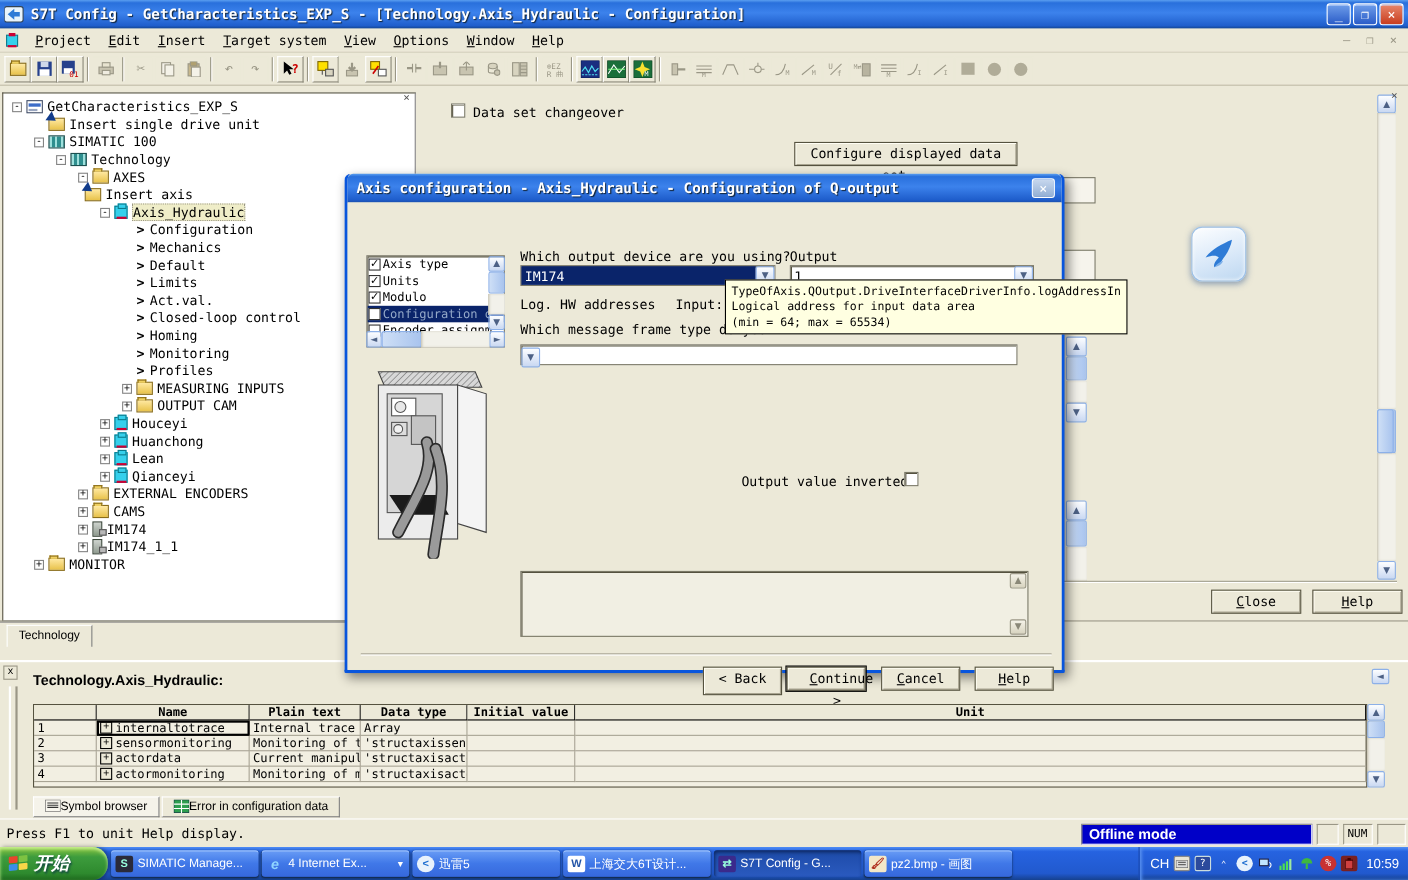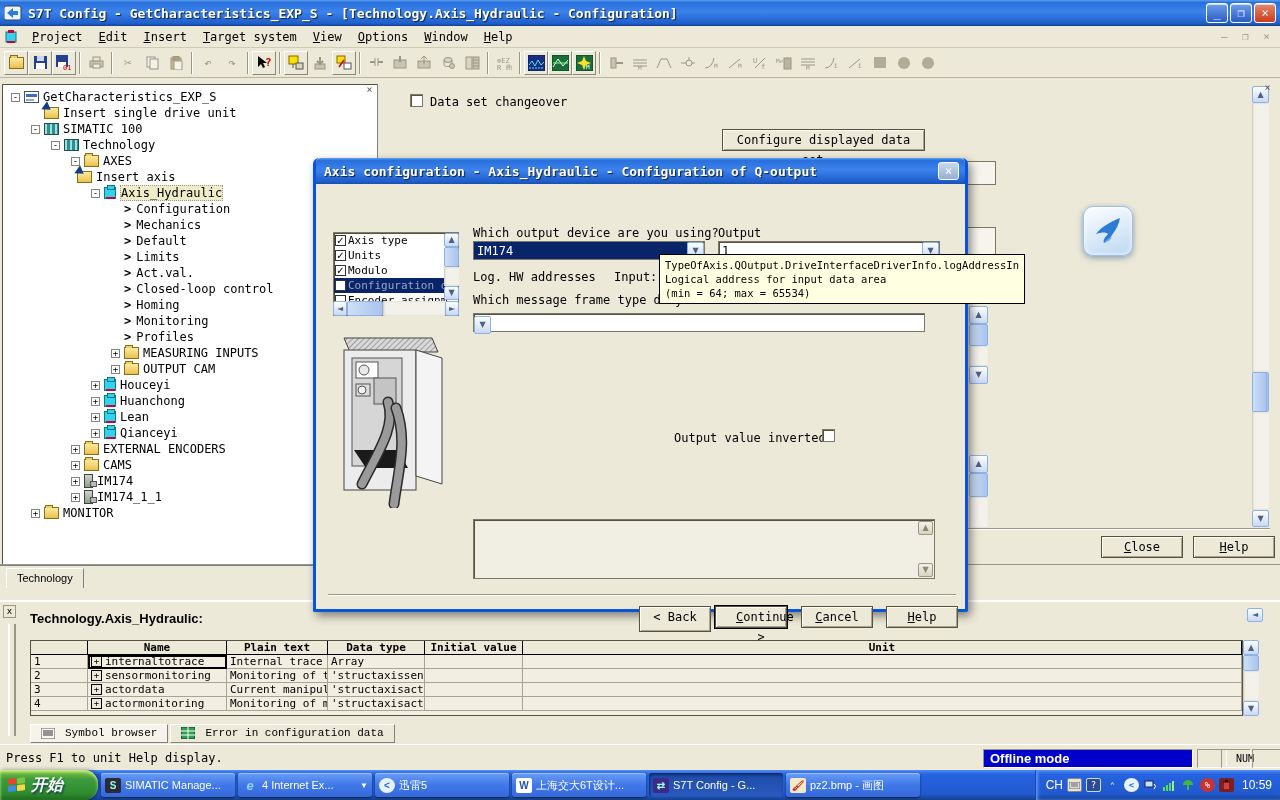--- a/index.html
+++ b/index.html
@@ -66,25 +66,25 @@
   #closehelp .btn { position:absolute; width:82px; height:22px; line-height:20px; }
 
   
   #bottompanel { left:0; top:600px; width:1280px; height:144px; background:#ECE9D8; border-top:2px solid #fff; }
   #symtitle { font-family:"Liberation Sans",sans-serif; font-weight:bold; font-size:13px; }
   #symtable { left:30px; top:38px; width:1213px; height:76px; background:#F2EFE2; border:1px solid #55523f; display:grid; grid-template-columns:57px 139px 101px 97px 98px 1fr; grid-auto-rows:14px; font-size:11px; }
   #symtable .hc { background:#ECE9D8; border-right:1px solid #000; border-bottom:1px solid #000; font-weight:bold; text-align:center; overflow:hidden; white-space:nowrap; line-height:13px; }
   #symtable .c { border-right:1px solid #a8a494; border-bottom:1px solid #a8a494; overflow:hidden; white-space:nowrap; padding-left:3px; line-height:13px; display:flex; align-items:center; }
   .plus { width:11px; height:11px; border:1px solid #000; background:#ECE9D8; font-size:9px; line-height:9px; text-align:center; margin-right:3px; flex:none; }
   .namesel { outline:2px solid #000; outline-offset:-2px; }
-  .btab { display:inline-flex; align-items:flex-end; gap:10px; background:#ECE9D8; border:1px solid #808080; border-top-color:#fff; border-left-color:#fff; padding:2px 10px 3px; font-family:Liberation Mono, monospace; font-size:11px; }
+  .btab { display:inline-flex; align-items:flex-start; gap:0; background:#ECE9D8; border:1px solid #808080; border-top-color:#fff; border-left-color:#fff; padding:2px 10px 3px; font-family:Liberation Sans, sans-serif; font-size:11px; }
 
   
   #statusbar { left:0; top:744px; width:1280px; height:26px; background:#ECE9D8; border-top:1px solid #fff; font-size:12px; }
-  .scell { position:absolute; top:4px; height:19px; border:1px solid #9a9786; border-bottom-color:#fff; border-right-color:#fff; font-size:10px; padding:3px 14px 0; }
+  .scell { position:absolute; top:4px; height:19px; border:1px solid #9a9786; border-bottom-color:#fff; border-right-color:#fff; font-size:10px; padding:3px 3px 0; }
 
   
   #taskbar { left:0; top:770px; width:1280px; height:30px; background:linear-gradient(180deg,#4E8DF6 0%,#2663E0 14%,#2159CE 80%,#16418F 100%); display:flex; align-items:center; }
   #startbtn { width:98px; height:30px; border-radius:0 14px 14px 0; background:linear-gradient(180deg,#8CC63F 0%,#3D9C3D 30%,#2E8A2E 80%,#1E6A1E 100%); box-shadow:inset 0 2px 3px #c8f090, 2px 0 4px rgba(0,0,0,.4); display:flex; align-items:center; padding-left:8px; gap:5px; }
   #startbtn .stext { color:#fff; font-weight:bold; font-style:italic; font-size:16px; font-family:"Liberation Sans",sans-serif; text-shadow:1px 2px 2px #144;text-align:center; }
   .winflag { width:18px; height:15px; display:inline-block; transform:skewY(-6deg); }
   .winflag div { width:8px; height:6px; float:left; margin:0 1px 1px 0; border-radius:1px; }
   .task { width:134px; height:24px; margin-left:3px; border-radius:3px; background:linear-gradient(180deg,#6A9DF6 0%,#4078E8 50%,#3668DC 100%); box-shadow:inset 0 1px 0 #9cc0fa, 0 1px 2px #123; color:#fff; font-family:"Liberation Sans",sans-serif; font-size:11px; display:flex; align-items:center; padding:0 4px; gap:4px; overflow:hidden; white-space:nowrap; }
   .task.active { background:linear-gradient(180deg,#1E4BA8,#2A5ABF); box-shadow:inset 1px 2px 3px #0e2a66; }
   .ticon16 { width:16px; height:15px; flex:none; border-radius:2px; display:flex; align-items:center; justify-content:center; font-size:10px; font-weight:bold; }

